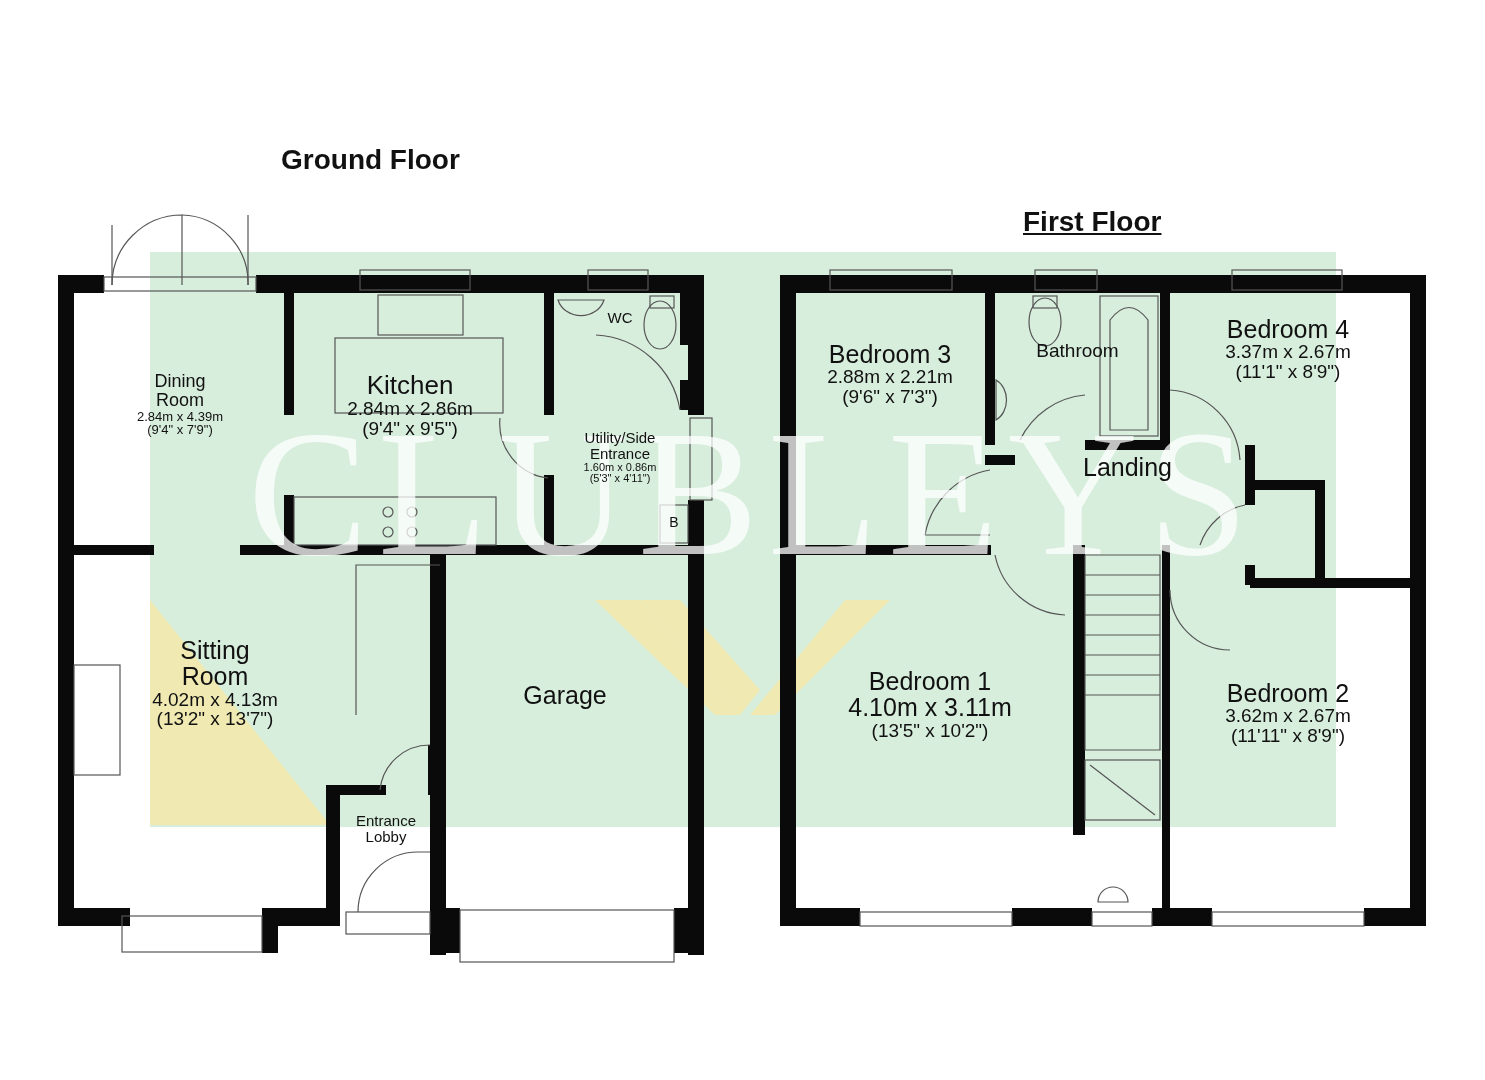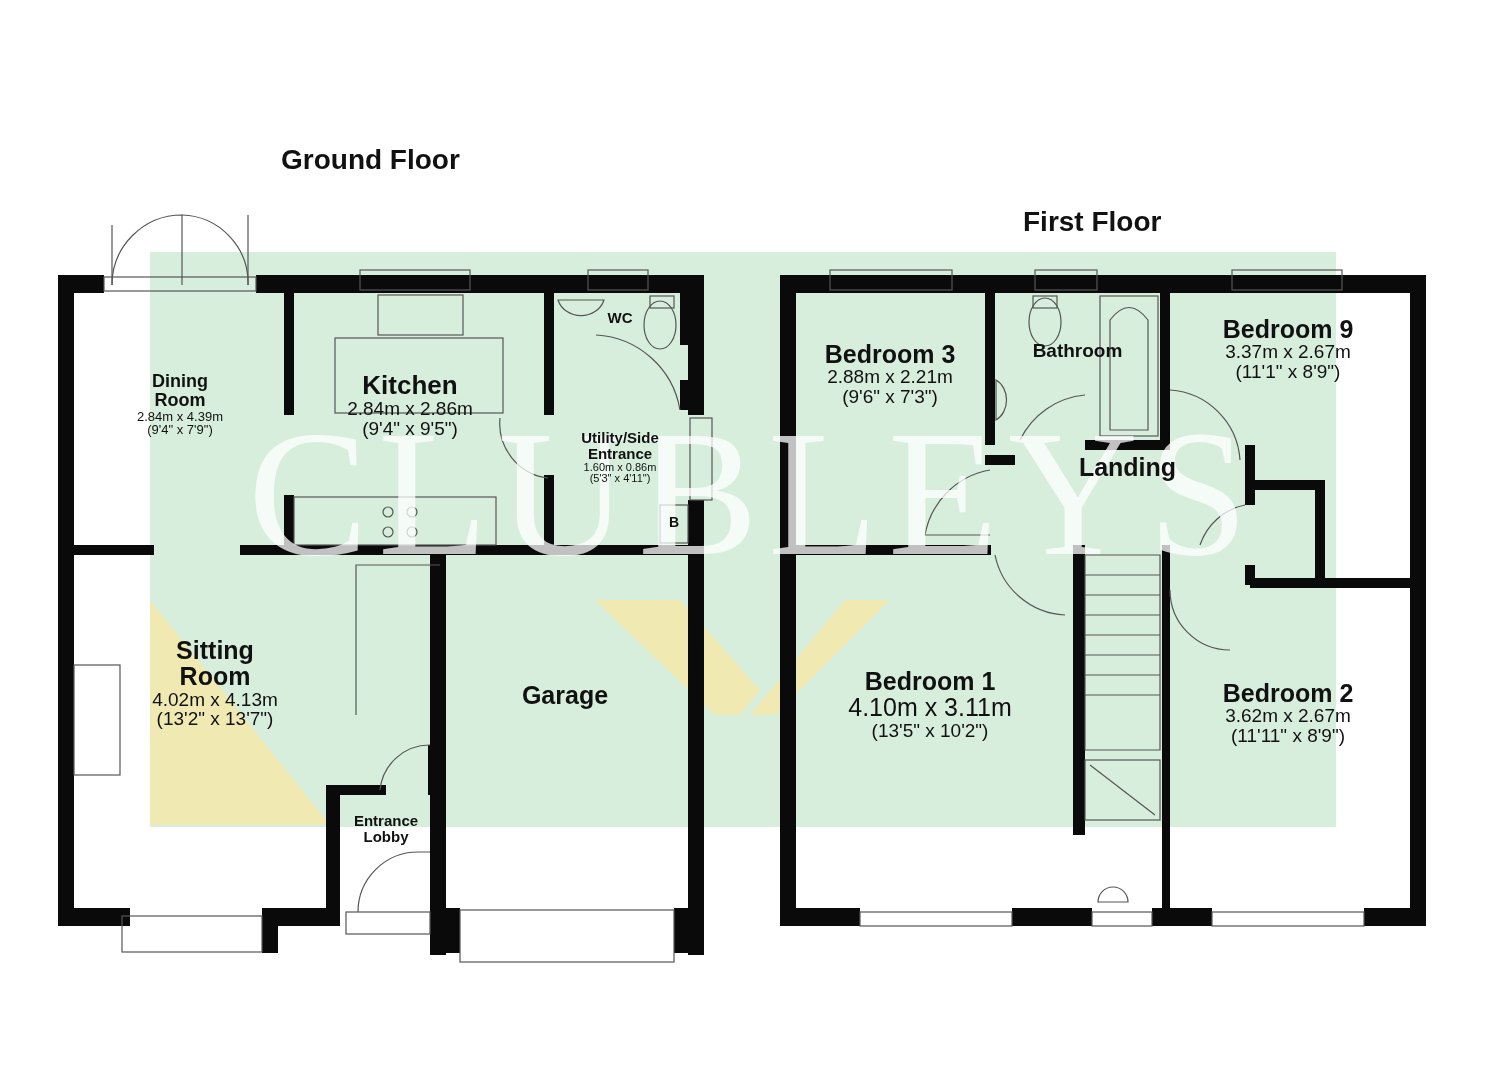--- a/index.html
+++ b/index.html
@@ -1,20 +1,20 @@
 <!DOCTYPE html>
 <html><head>
 <meta charset="utf-8">
 <style>
   html, body { margin:0; padding:0; background:#ffffff; }
   body { width:1485px; height:1080px; position:relative; overflow:hidden; font-family:"Liberation Sans", sans-serif; }
   .abs { position:absolute; }
   .title { font-weight:bold; font-size:28px; color:#111; }
   .lbl { position:absolute; text-align:center; color:#111; line-height:1.05; }
-  .lbl .nm { font-weight:bold; }
+  .lbl .nm { font-weight:normal; }
   svg { position:absolute; left:0; top:0; }
 </style>
 </head>
 <body>
 
 <div class="abs" style="left:150px;top:252px;width:1186px;height:575px;background:#d8eedd;"></div>
 <svg width="1485" height="1080">
 
   <g fill="#f6e9a8" opacity="0.8">
     <polygon points="595,600 640,600 740,715 715,715"></polygon>
@@ -129,21 +129,21 @@
     <path d="M1098,902 A15,15 0 0 1 1128,902 Z"></path>
     <rect x="860" y="912" width="152" height="14"></rect>
     <rect x="1092" y="912" width="60" height="14"></rect>
     <rect x="1212" y="912" width="152" height="14"></rect>
   </g>
 </svg>
 
 <div class="abs" style="left:248px;top:390px;font-family:'Liberation Serif',serif;font-size:180px;color:rgba(255,255,255,0.75);letter-spacing:10px;">CLUBLEYS</div>
 
 <div class="abs title" style="left:281px;top:144px;text-align:right;">Ground Floor</div>
-<div class="abs title" style="left:1023px;top:206px;">First Floor</div>
+<div class="abs title" style="left:1023px;top:206px;text-decoration:underline;">First Floor</div>
 
 <div class="lbl" style="left:110px;top:372px;width:140px;">
   <div class="nm" style="font-size:18px">Dining</div>
   <div class="nm" style="font-size:18px">Room</div>
   <div style="font-size:13px">2.84m x 4.39m</div>
   <div style="font-size:13px">(9'4" x 7'9")</div>
 </div>
 <div class="lbl" style="left:320px;top:372px;width:180px;">
   <div class="nm" style="font-size:26px">Kitchen</div>
   <div style="font-size:19px">2.84m x 2.86m</div>
@@ -177,21 +177,21 @@
 
 <div class="lbl" style="left:800px;top:341px;width:180px;">
   <div class="nm" style="font-size:25px">Bedroom 3</div>
   <div style="font-size:19px">2.88m x 2.21m</div>
   <div style="font-size:19px">(9'6" x 7'3")</div>
 </div>
 <div class="lbl" style="left:1000px;top:341px;width:155px;">
   <div class="nm" style="font-size:19px">Bathroom</div>
 </div>
 <div class="lbl" style="left:1198px;top:316px;width:180px;">
-  <div class="nm" style="font-size:25px">Bedroom 9</div>
+  <div class="nm" style="font-size:25px">Bedroom 4</div>
   <div style="font-size:19px">3.37m x 2.67m</div>
   <div style="font-size:19px">(11'1" x 8'9")</div>
 </div>
 <div class="lbl" style="left:1060px;top:454px;width:135px;">
   <div class="nm" style="font-size:25px">Landing</div>
 </div>
 <div class="lbl" style="left:840px;top:668px;width:180px;">
   <div class="nm" style="font-size:25px">Bedroom 1</div>
   <div style="font-size:25px">4.10m x 3.11m</div>
   <div style="font-size:19px">(13'5" x 10'2")</div>

